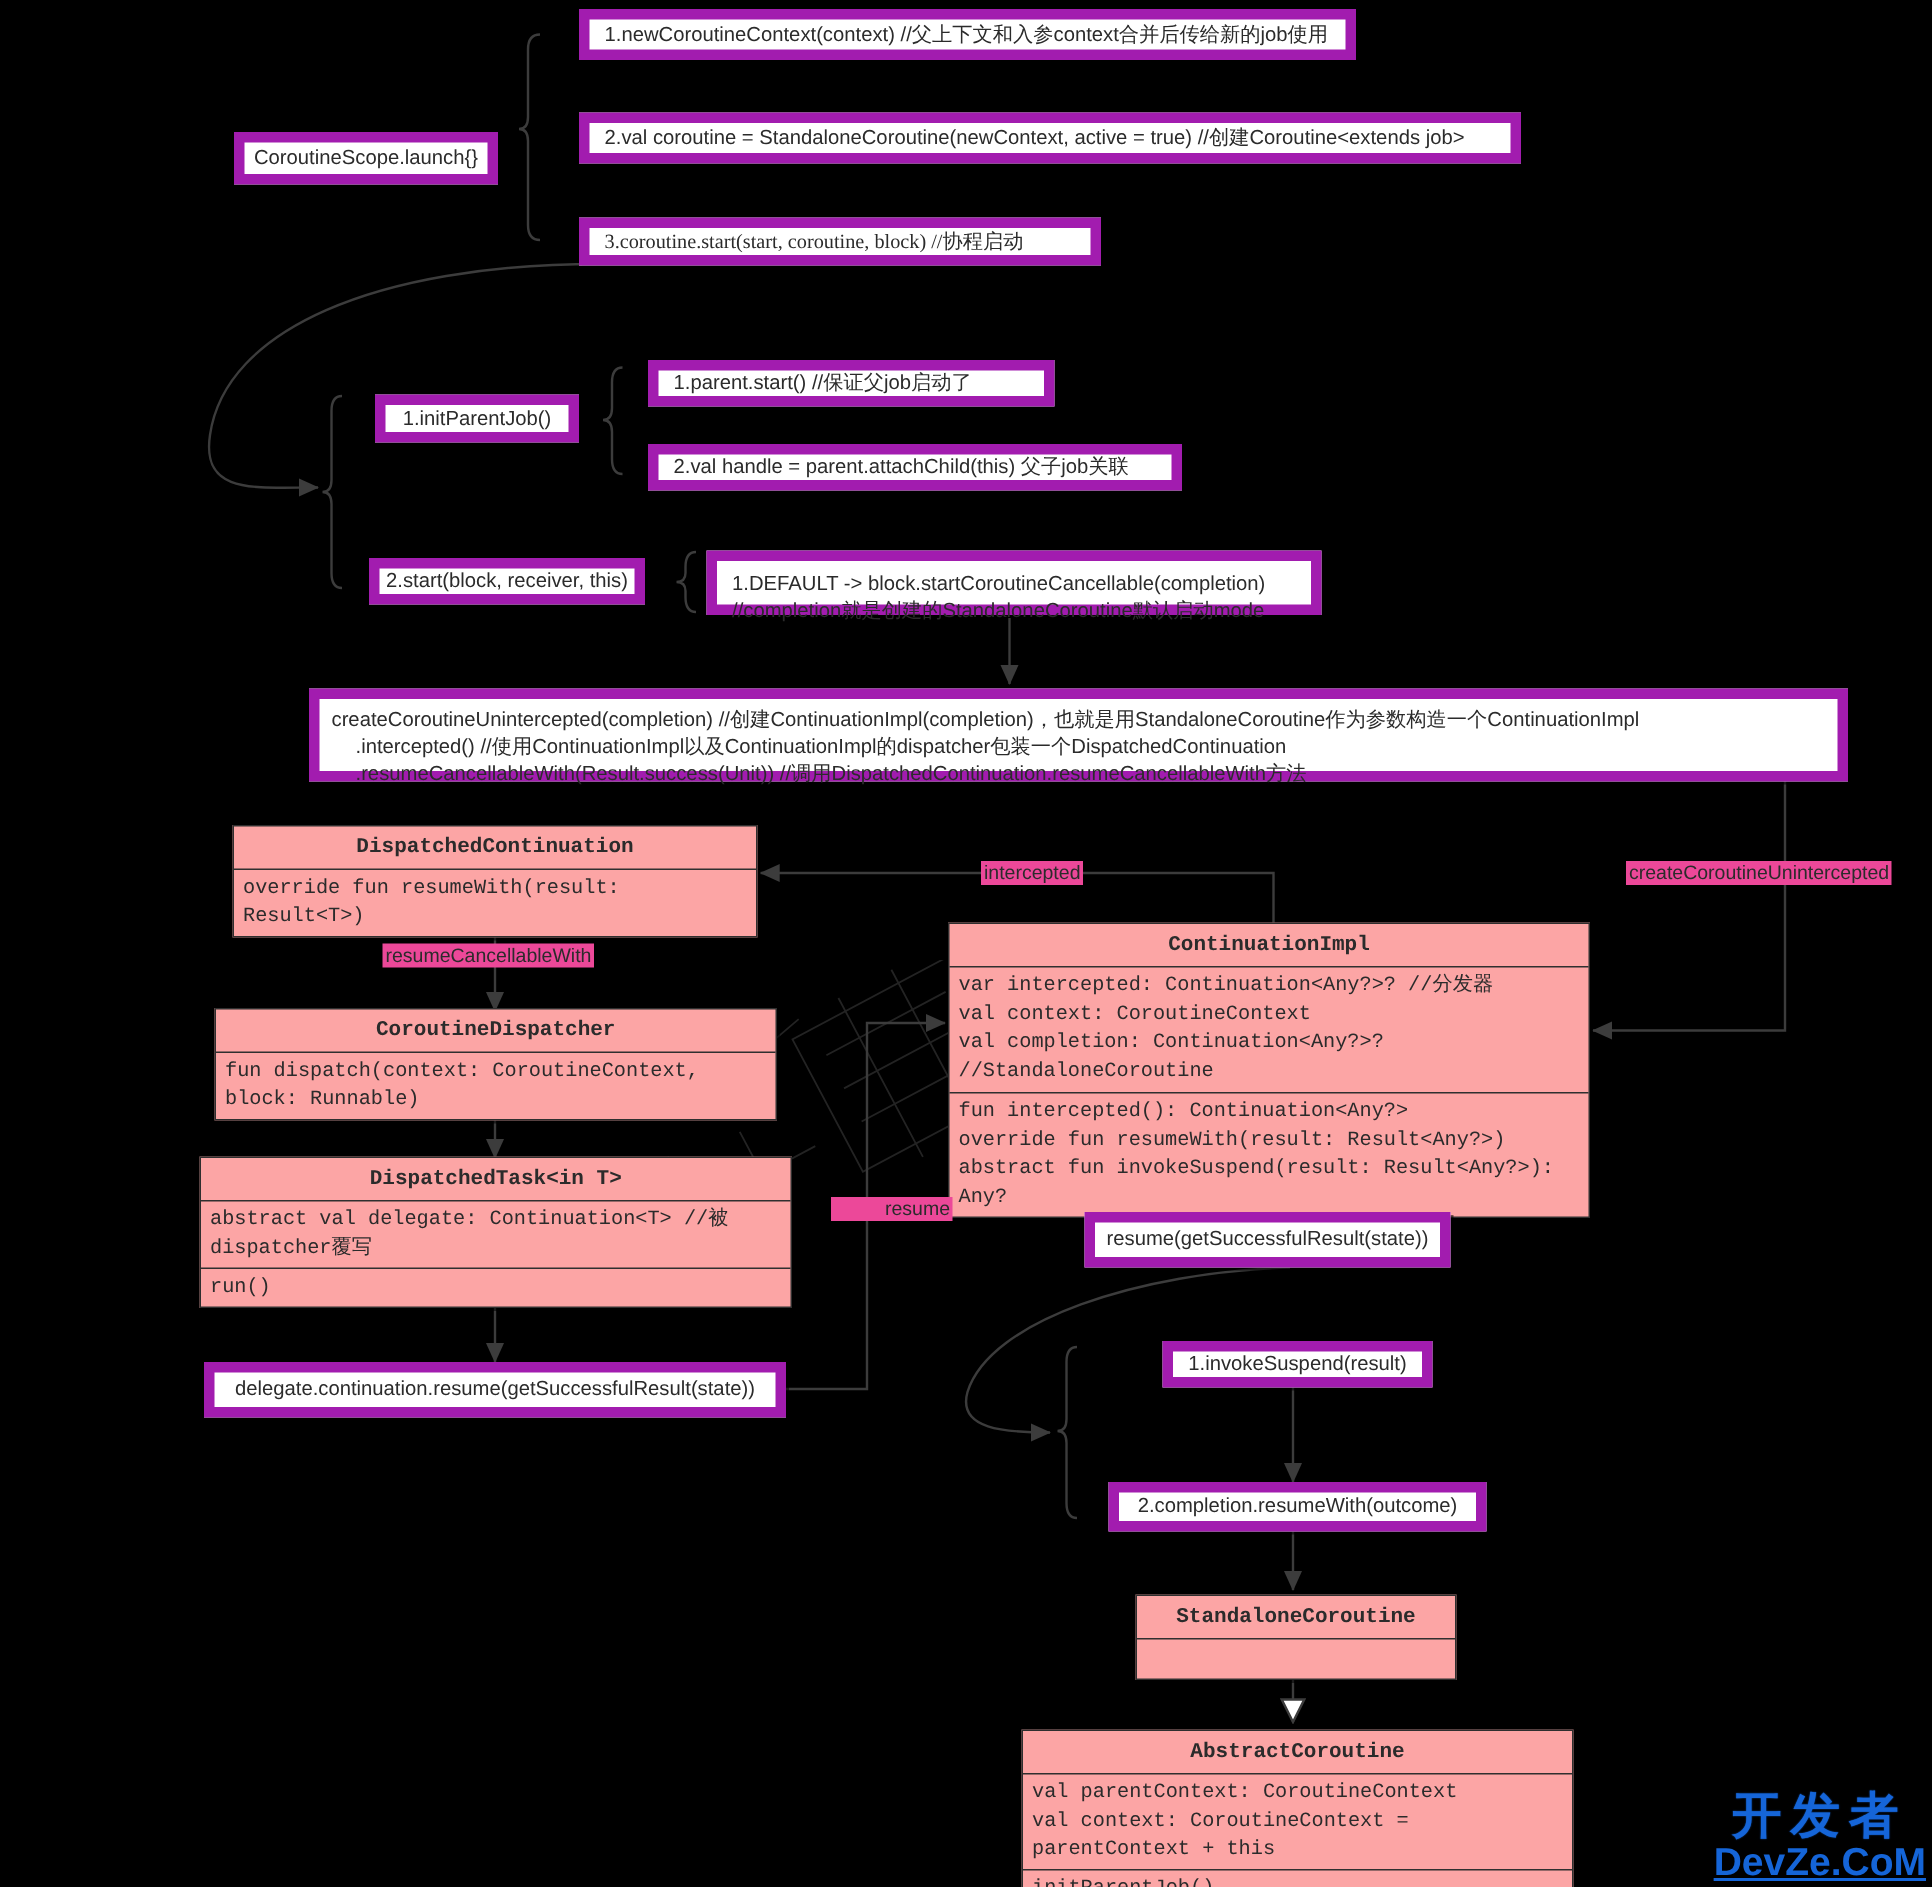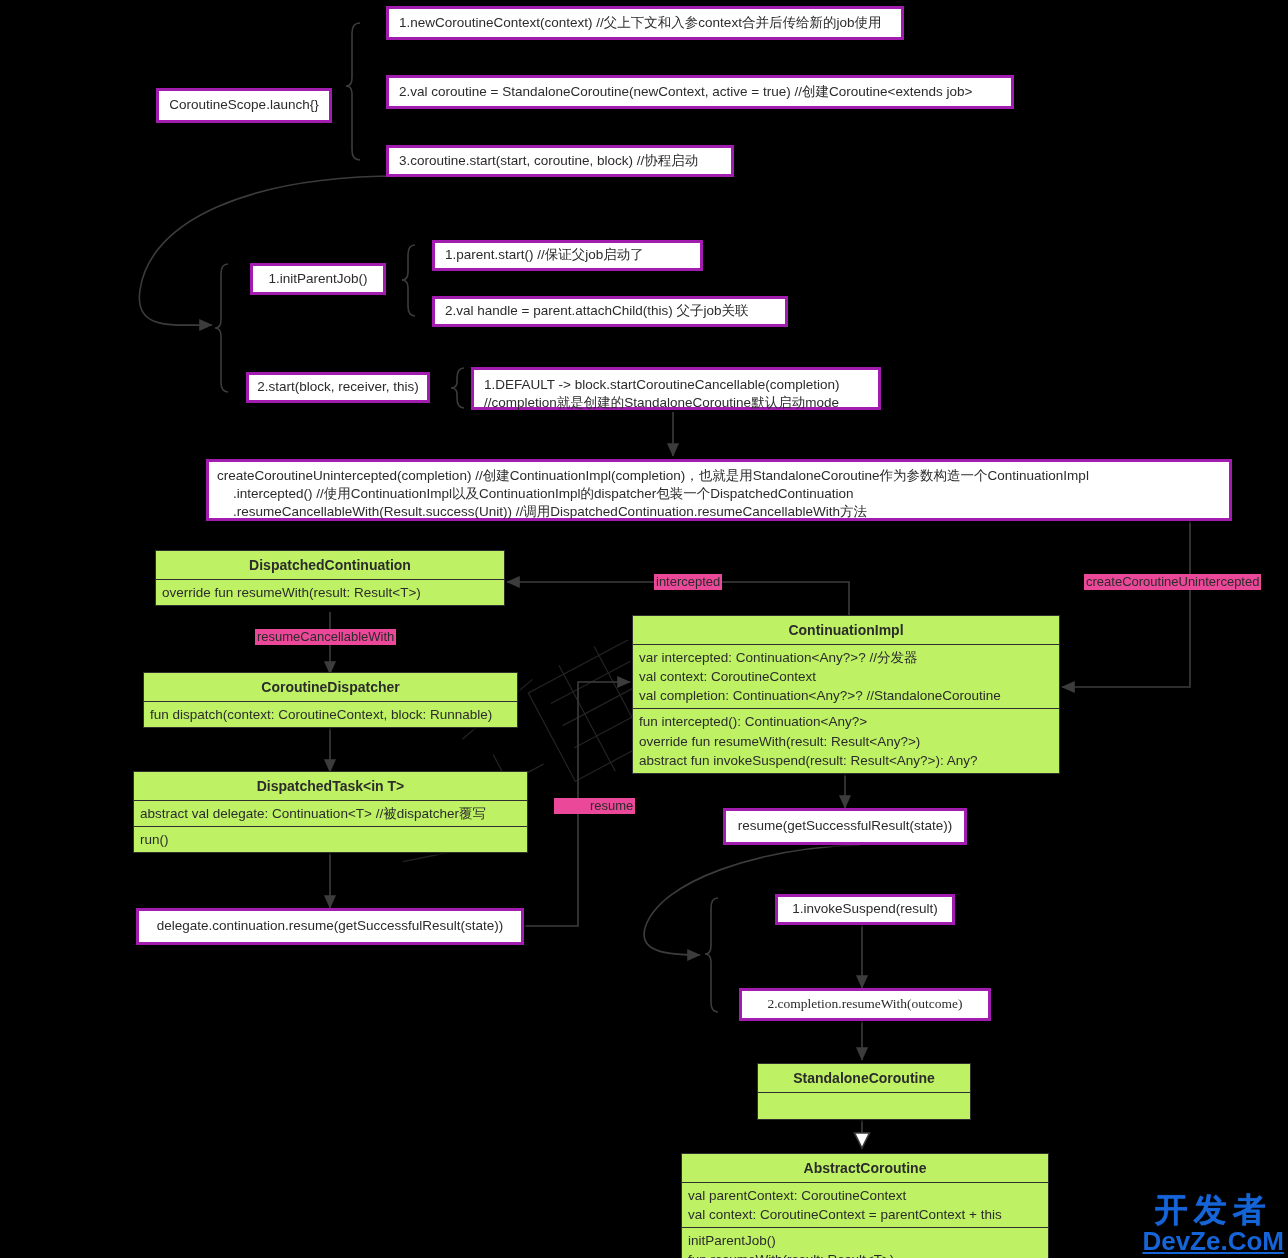--- a/index.html
+++ b/index.html
@@ -6,44 +6,45 @@
   #stage{
     position:relative;
     width:1288px;height:1258px;
     background:#000;
     font-family:"Liberation Sans","DejaVu Sans",sans-serif;
     overflow:hidden;
   }
   .box{
     position:absolute;
     background:#fff;
-    border:3px solid #a21caf;
+    border:7px solid #a21caf;
     box-sizing:border-box;
     color:#2b2b2b;
     font-size:13.5px;
     line-height:1.35;
     box-shadow:2px 2px 0 rgba(0,0,0,0.55);
     display:flex;
     align-items:center;
     z-index:5;
   }
   .box.center{justify-content:center;text-align:center;}
   .box.padl{padding-left:10px;}
   .box.multiline{display:block;padding:6px 10px;align-items:flex-start;}
 
   
   .uml{
     position:absolute;
-    background:#bef264;
+    background:#fca5a5;
     border:1.5px solid #2f2f2f;
     box-sizing:border-box;
     color:#2b2b2b;
     font-size:13.5px;
     box-shadow:2px 2px 0 rgba(0,0,0,0.55);
     z-index:5;
+    font-family:Liberation Mono, monospace;
   }
   .uml .title{
     font-weight:bold;
     text-align:center;
     padding:6px 4px;
     border-bottom:1.5px solid #2f2f2f;
     font-size:14px;
   }
   .uml .sect{
     padding:3px 6px;
@@ -166,21 +167,21 @@
   </div>
 
   <div class="box padl" style="left:386px;top:6px;width:518px;height:34px;">
     <span>1.newCoroutineContext(context) //父上下文和入参context合并后传给新的job使用</span>
   </div>
 
   <div class="box padl" style="left:386px;top:75px;width:628px;height:34px;">
     <span>2.val coroutine = StandaloneCoroutine(newContext, active = true) //创建Coroutine&lt;extends job&gt;</span>
   </div>
 
-  <div class="box padl" style="left:386px;top:145px;width:348px;height:32px;">
+  <div class="box padl" style="left:386px;top:145px;width:348px;height:32px;font-family:Liberation Serif, serif;">
     <span>3.coroutine.start(start, coroutine, block) //协程启动</span>
   </div>
 
   <div class="box center" style="left:250px;top:263px;width:136px;height:32px;">
     <span>1.initParentJob()</span>
   </div>
 
   <div class="box padl" style="left:432px;top:240px;width:271px;height:31px;">
     <span>1.parent.start()  //保证父job启动了</span>
   </div>
@@ -239,21 +240,21 @@
   </div>
 
   <div class="box center" style="left:723px;top:808px;width:244px;height:37px;">
     <span>resume(getSuccessfulResult(state))</span>
   </div>
 
   <div class="box center" style="left:775px;top:894px;width:180px;height:31px;">
     <span>1.invokeSuspend(result)</span>
   </div>
 
-  <div class="box center" style="left:739px;top:988px;width:252px;height:33px;font-family:Liberation Serif, serif;">
+  <div class="box center" style="left:739px;top:988px;width:252px;height:33px;">
     <span>2.completion.resumeWith(outcome)</span>
   </div>
 
   <div class="uml" style="left:757px;top:1063px;width:214px;">
     <div class="title">StandaloneCoroutine</div>
     <div class="sect empty"></div>
   </div>
 
   <div class="uml" style="left:681px;top:1153px;width:368px;">
     <div class="title">AbstractCoroutine</div>

